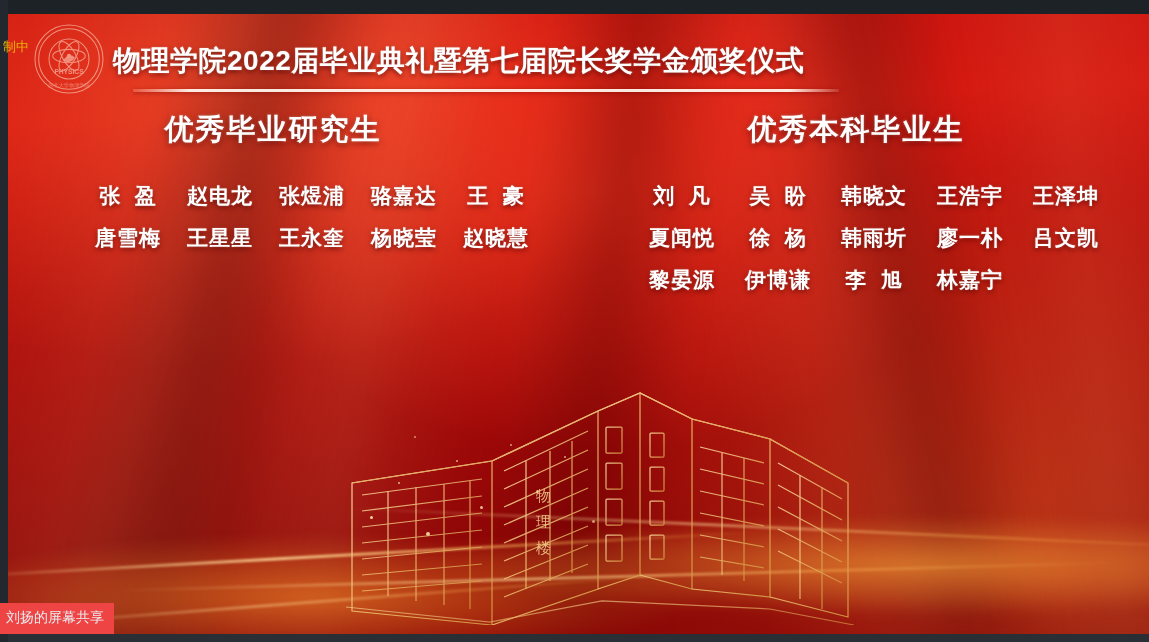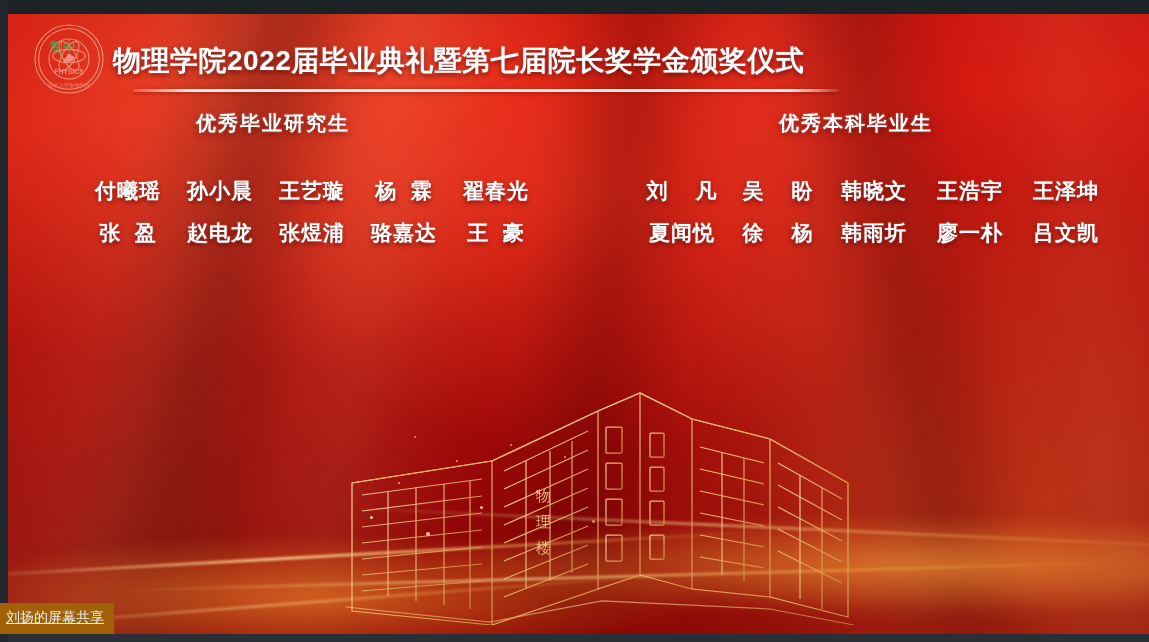--- a/index.html
+++ b/index.html
@@ -106,65 +106,63 @@
   }
 
   
   .columns { position:absolute; left:0; top:110px; width:1149px; z-index:22; }
   .col { position:absolute; top:0; }
   .col-left  { left:60px;  width:500px; }
   .col-right { left:616px; width:500px; }
 
   .col-heading {
     text-align:center;
-    font-size:20px; font-weight:bold; color:#ffffff;
+    font-size:29px; font-weight:bold; color:#ffffff;
     letter-spacing:2px;
     text-shadow:0 2px 6px rgba(90,0,0,.8), 0 0 3px rgba(255,235,210,.45);
-    margin-bottom:40px;
+    margin-bottom:32px;
   }
   .col-left .col-heading  { padding-right:74px; }
   .col-right .col-heading { padding-right:20px; }
 
   .name-row {
     display:flex; justify-content:flex-start; align-items:center;
     margin-bottom:14px;
   }
   .col-left  .name-row { padding-left:22px; }
   .col-right .name-row { padding-left:18px; }
 
   .name {
     font-size:21px; font-weight:bold; color:#ffffff;
     letter-spacing:1px;
     text-shadow:0 2px 5px rgba(90,0,0,.8), 0 0 2px rgba(255,240,220,.4);
     white-space:pre;
     width:92px;
     text-align:center;
     flex:0 0 auto;
   }
-  .col-right .name { width:96px;font-family:Liberation Mono, monospace; }
+  .col-right .name { width:96px; }
 
   
   .building { position:absolute; left:340px; top:375px; width:520px; height:250px; z-index:14; opacity:.95; }
 
   
   .rec-badge {
     position:absolute; left:0; top:36px; z-index:45;
-    font-size:13px; color:#22c55e;
+    font-size:13px; color:#eab308;
     background:rgba(25,28,33,.0);
     padding:2px 3px;
     white-space:nowrap;
-    margin-left:47px;
   }
   .share-label {
     position:absolute; left:0; bottom:8px; z-index:45;
     font-size:14px; color:#e9ecf0;
-    background:#a16207;
+    background:#ef4444;
     padding:6px 10px 7px 6px;
     white-space:nowrap;
-    text-decoration:underline;
   }
 </style>
 </head>
 <body>
 
 <div class="screen">
 
   <div class="bg">
     <div class="fdark d1"></div>
     <div class="fdark d2"></div>
@@ -273,52 +271,58 @@
     <div class="title">物理学院2022届毕业典礼暨第七届院长奖学金颁奖仪式</div>
     <div class="title-rule"></div>
   </div>
 
   <div class="columns">
 
     <div class="col col-left">
       <div class="col-heading">优秀毕业研究生</div>
 
       <div class="name-row">
-        <div class="name">付曦瑶</div>
-        <div class="name">孙小晨</div>
-        <div class="name">王艺璇</div>
-        <div class="name">杨  霖</div>
-        <div class="name">翟春光</div>
-      </div>
-      <div class="name-row">
         <div class="name">张  盈</div>
         <div class="name">赵电龙</div>
         <div class="name">张煜浦</div>
         <div class="name">骆嘉达</div>
         <div class="name">王  豪</div>
       </div>
+      <div class="name-row">
+        <div class="name">唐雪梅</div>
+        <div class="name">王星星</div>
+        <div class="name">王永奎</div>
+        <div class="name">杨晓莹</div>
+        <div class="name">赵晓慧</div>
+      </div>
     </div>
 
     <div class="col col-right">
       <div class="col-heading">优秀本科毕业生</div>
 
       <div class="name-row">
         <div class="name">刘  凡</div>
         <div class="name">吴  盼</div>
         <div class="name">韩晓文</div>
         <div class="name">王浩宇</div>
         <div class="name">王泽坤</div>
       </div>
       <div class="name-row">
         <div class="name">夏闻悦</div>
         <div class="name">徐  杨</div>
         <div class="name">韩雨圻</div>
         <div class="name">廖一朴</div>
         <div class="name">吕文凯</div>
       </div>
+      <div class="name-row">
+        <div class="name">黎晏源</div>
+        <div class="name">伊博谦</div>
+        <div class="name">李  旭</div>
+        <div class="name">林嘉宁</div>
+      </div>
     </div>
 
   </div>
 
   <div class="top-strip"></div>
   <div class="left-gutter"></div>
   <div class="bottom-strip"></div>
 
   <div class="rec-badge">制中</div>
 

